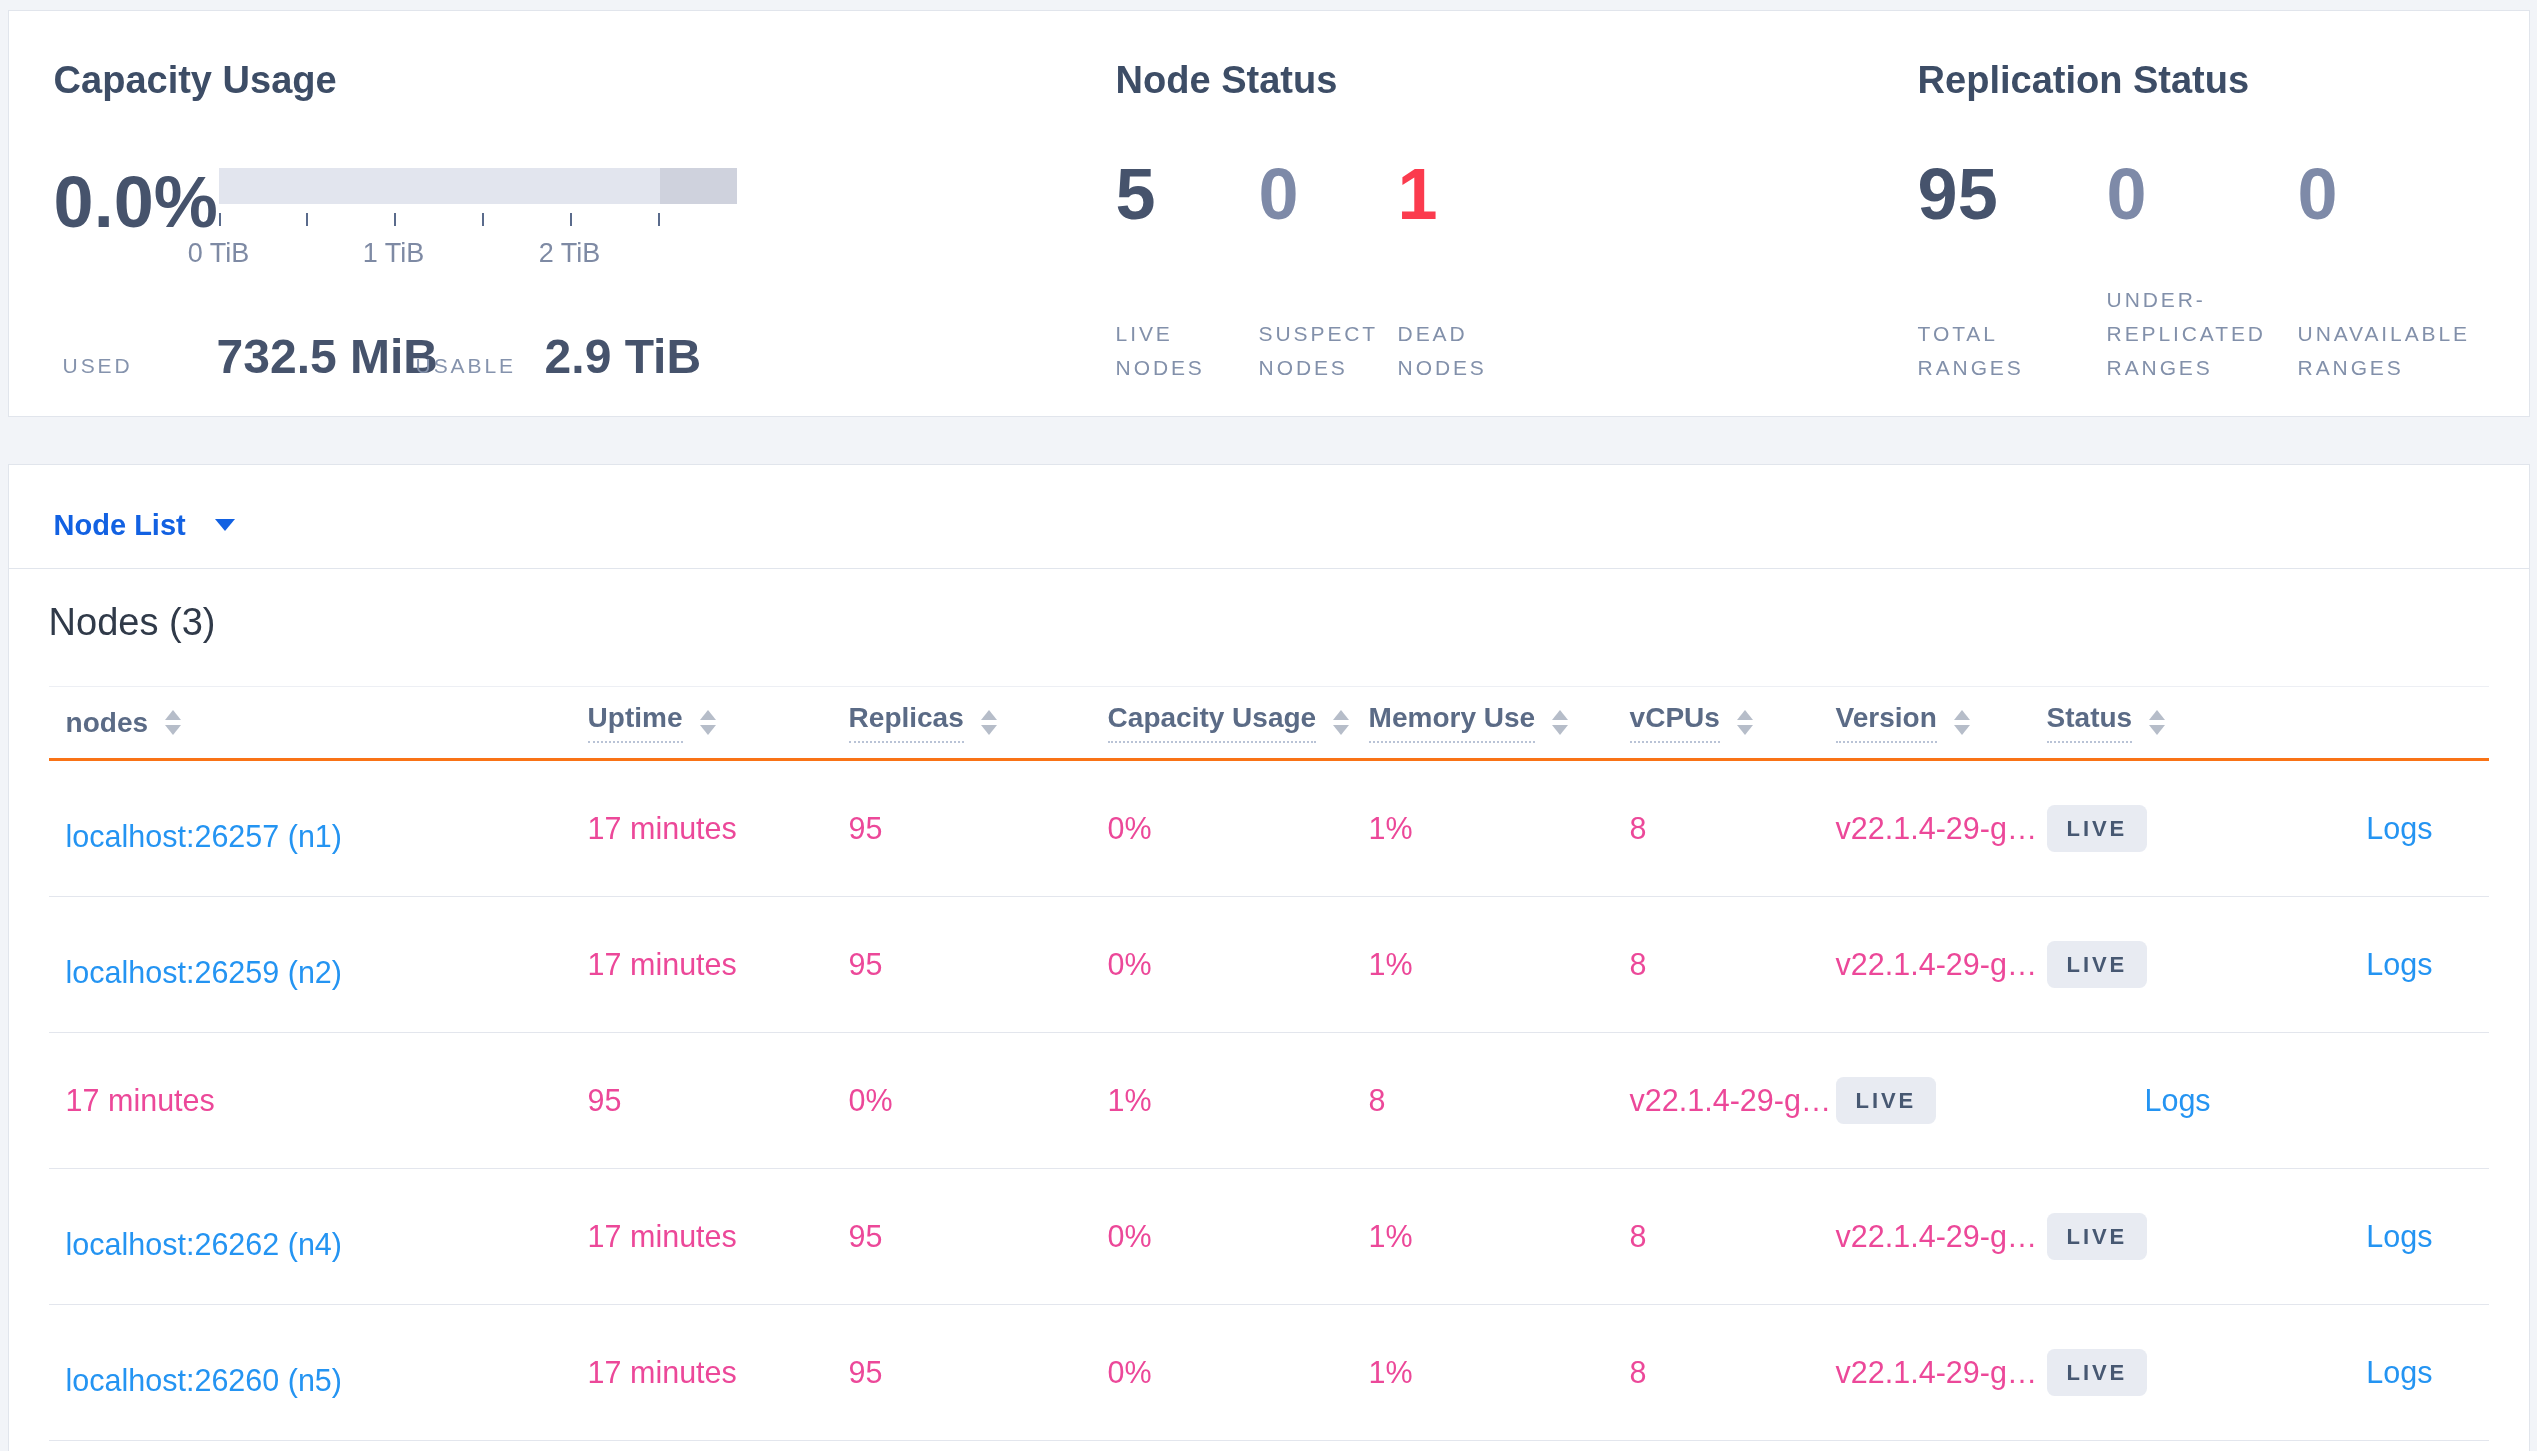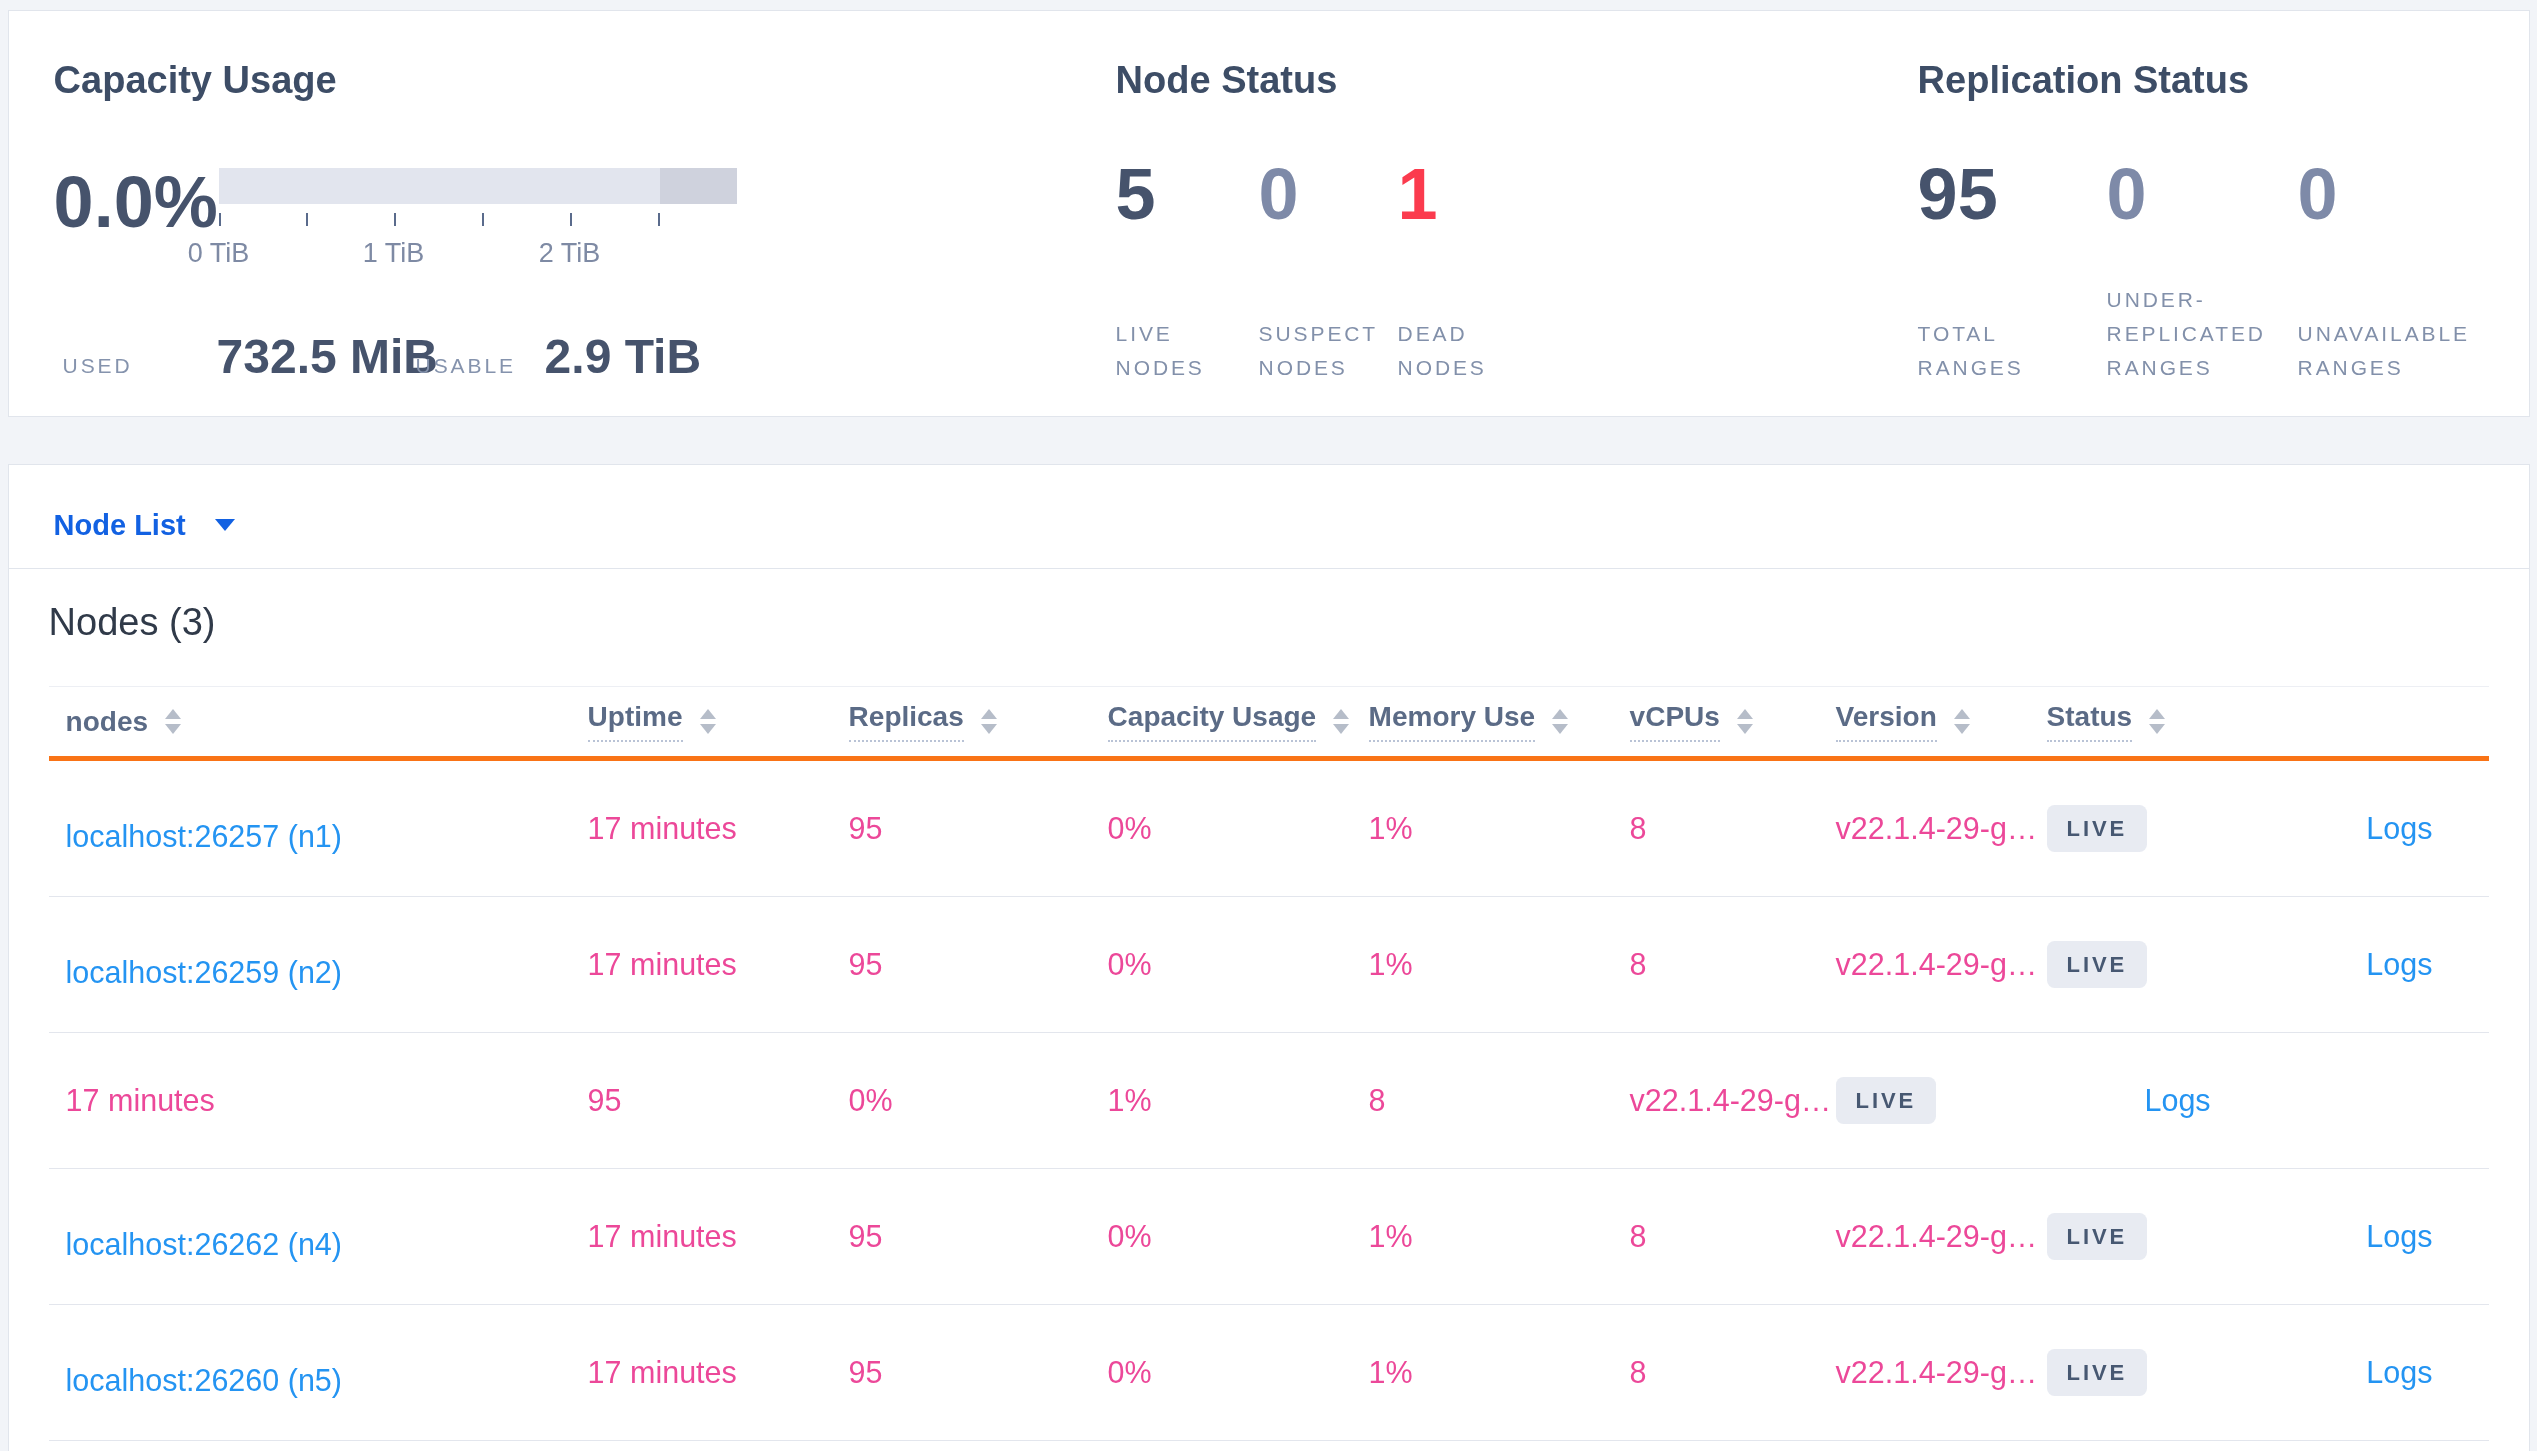--- a/index.html
+++ b/index.html
@@ -44,21 +44,21 @@
   .table-inner { margin:0 40px; }
   .table-heading { padding:32px 0 0 0; font-size:38px; font-weight:500; color:#303a49; }
   .heading-rule { margin-top:42px; border-top:1px solid #edeff4; }
 
   .grid-row {
     display:grid;
     grid-template-columns:522px 261px 259px 261px 261px 206px 211px 164px 1fr;
     align-items:center;
     padding:0 57px 0 17px;
   }
-  .thead { height:74px; border-bottom:5px solid #f97316; }
+  .thead { height:74px; border-bottom:3px solid #f97316; }
   .th { display:flex; align-items:center; cursor:pointer; }
   .th-label { font-size:28px; font-weight:600; color:#5b6b86; }
   .th-label.underlined { border-bottom:2.9px dotted #b9c3d6; padding-bottom:6.7px; }
   .sort-icon { display:flex; flex-direction:column; margin-left:17px; }
   .sort-icon .up   { width:0; height:0; border-left:8.6px solid transparent; border-right:8.6px solid transparent; border-bottom:10.5px solid #b6bdc9; margin-bottom:4.8px; }
   .sort-icon .down { width:0; height:0; border-left:8.6px solid transparent; border-right:8.6px solid transparent; border-top:10.5px solid #b6bdc9; }
 
   .trow { height:136px; border-bottom:1px solid #e3e6ed; }
   .cell { font-size:30.5px; color:#ec4899; }
   .cell-link { font-size:30.5px; color:#2494f2; text-decoration:none; cursor:pointer;margin-top:15px; }

